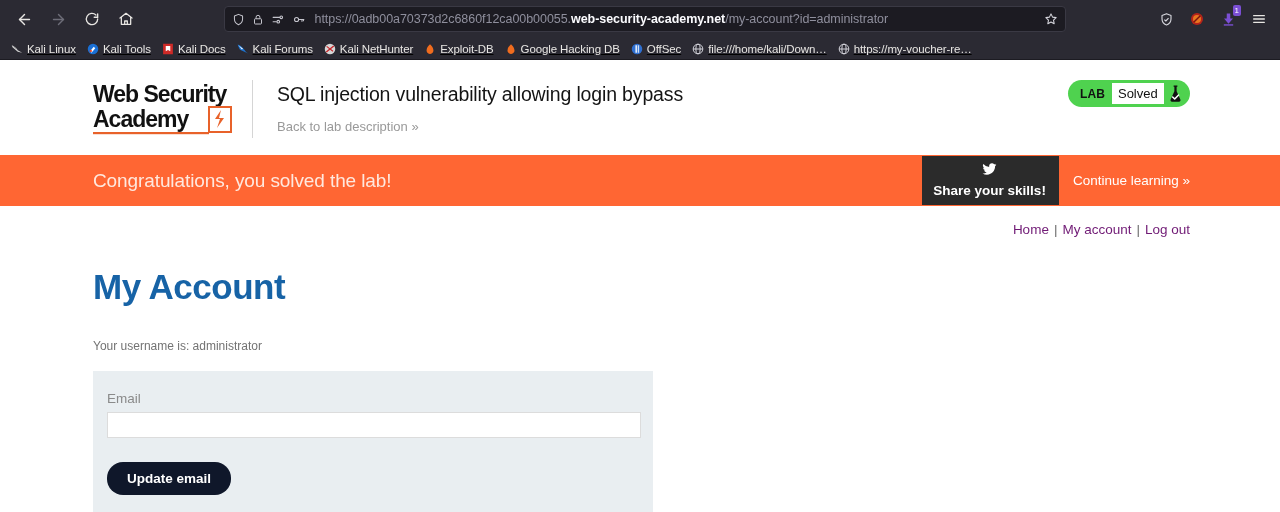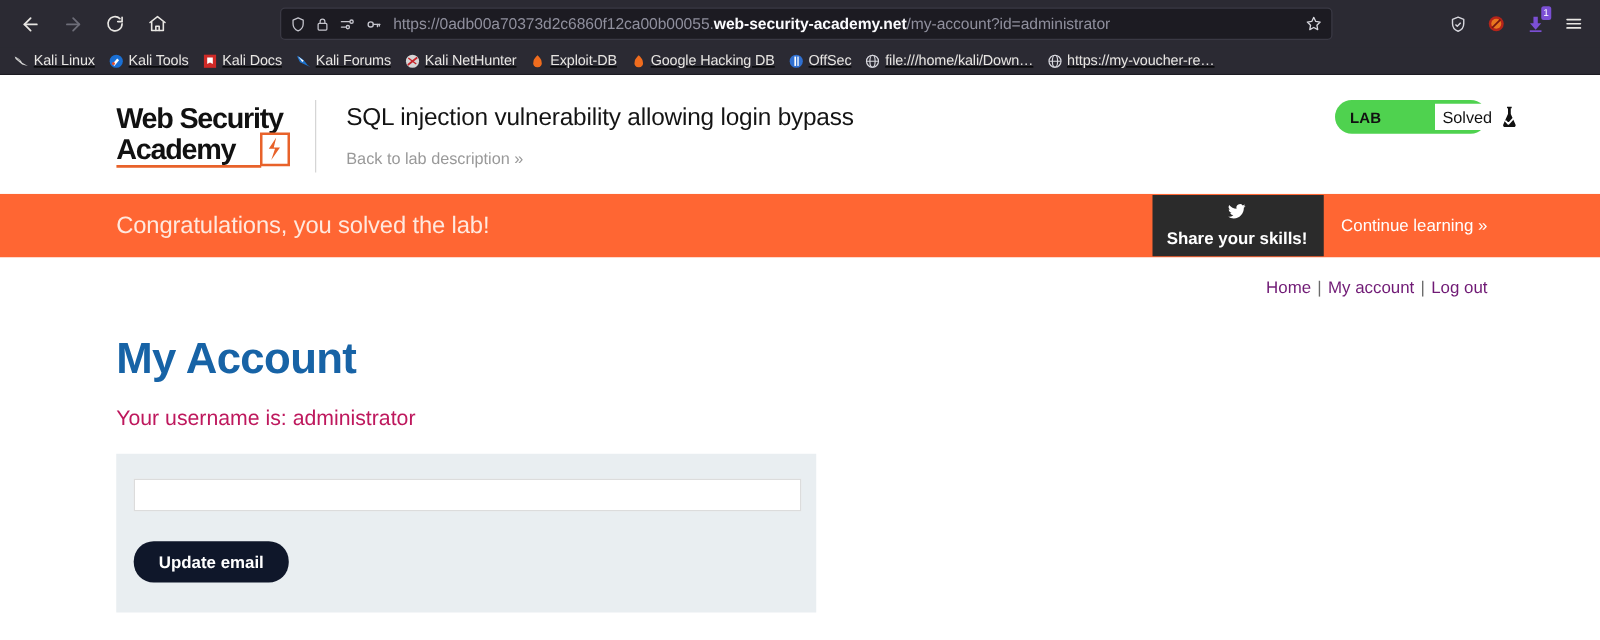--- a/index.html
+++ b/index.html
@@ -172,21 +172,20 @@
     font-size: 12px; font-weight: bold; color: #111;
     padding: 0 7px 0 9px;
     letter-spacing: 0.1px;
   }
   #status-text {
     flex: 1;
     background: #ffffff;
     display: flex; align-items: center;
     font-size: 13px; color: #111;
     padding: 0 6px;
-    margin-left: 36px;
   }
   #status-flask {
     width: 26px;
     display: flex; align-items: center; justify-content: center;
   }
 
   
   #congrats-banner {
     height: 51px;
     background: #ff6633;
@@ -260,23 +259,23 @@
 
   #page-title {
     margin-top: 30px;
     font-size: 35px;
     font-weight: bold;
     color: #1763a6;
     letter-spacing: -0.5px;
     line-height: 40px;
   }
   #username-line {
-    margin-top: 18px;
-    font-size: 17px;
-    color: #be185d;
+    margin-top: 32px;
+    font-size: 12px;
+    color: #737373;
   }
 
   #email-form {
     margin-top: 18px;
     width: 560px;
     background: #e9eef1;
     padding: 20px 14px 24px 14px;
   }
   #email-label {
     display: block;
@@ -548,18 +547,19 @@
 
     <div id="account-nav">
       <a href="#">Home</a><span class="sep">|</span><a href="#">My account</a><span class="sep">|</span><a href="#">Log out</a>
     </div>
 
     <h1 id="page-title">My Account</h1>
 
     <p id="username-line">Your username is: administrator</p>
 
     <div id="email-form">
+      <label id="email-label" for="email-input">Email</label>
       <input id="email-input" type="text" value="" style="">
       <button id="update-email-btn">Update email</button>
     </div>
 
   </div>
 </div>
 
 </body></html>

